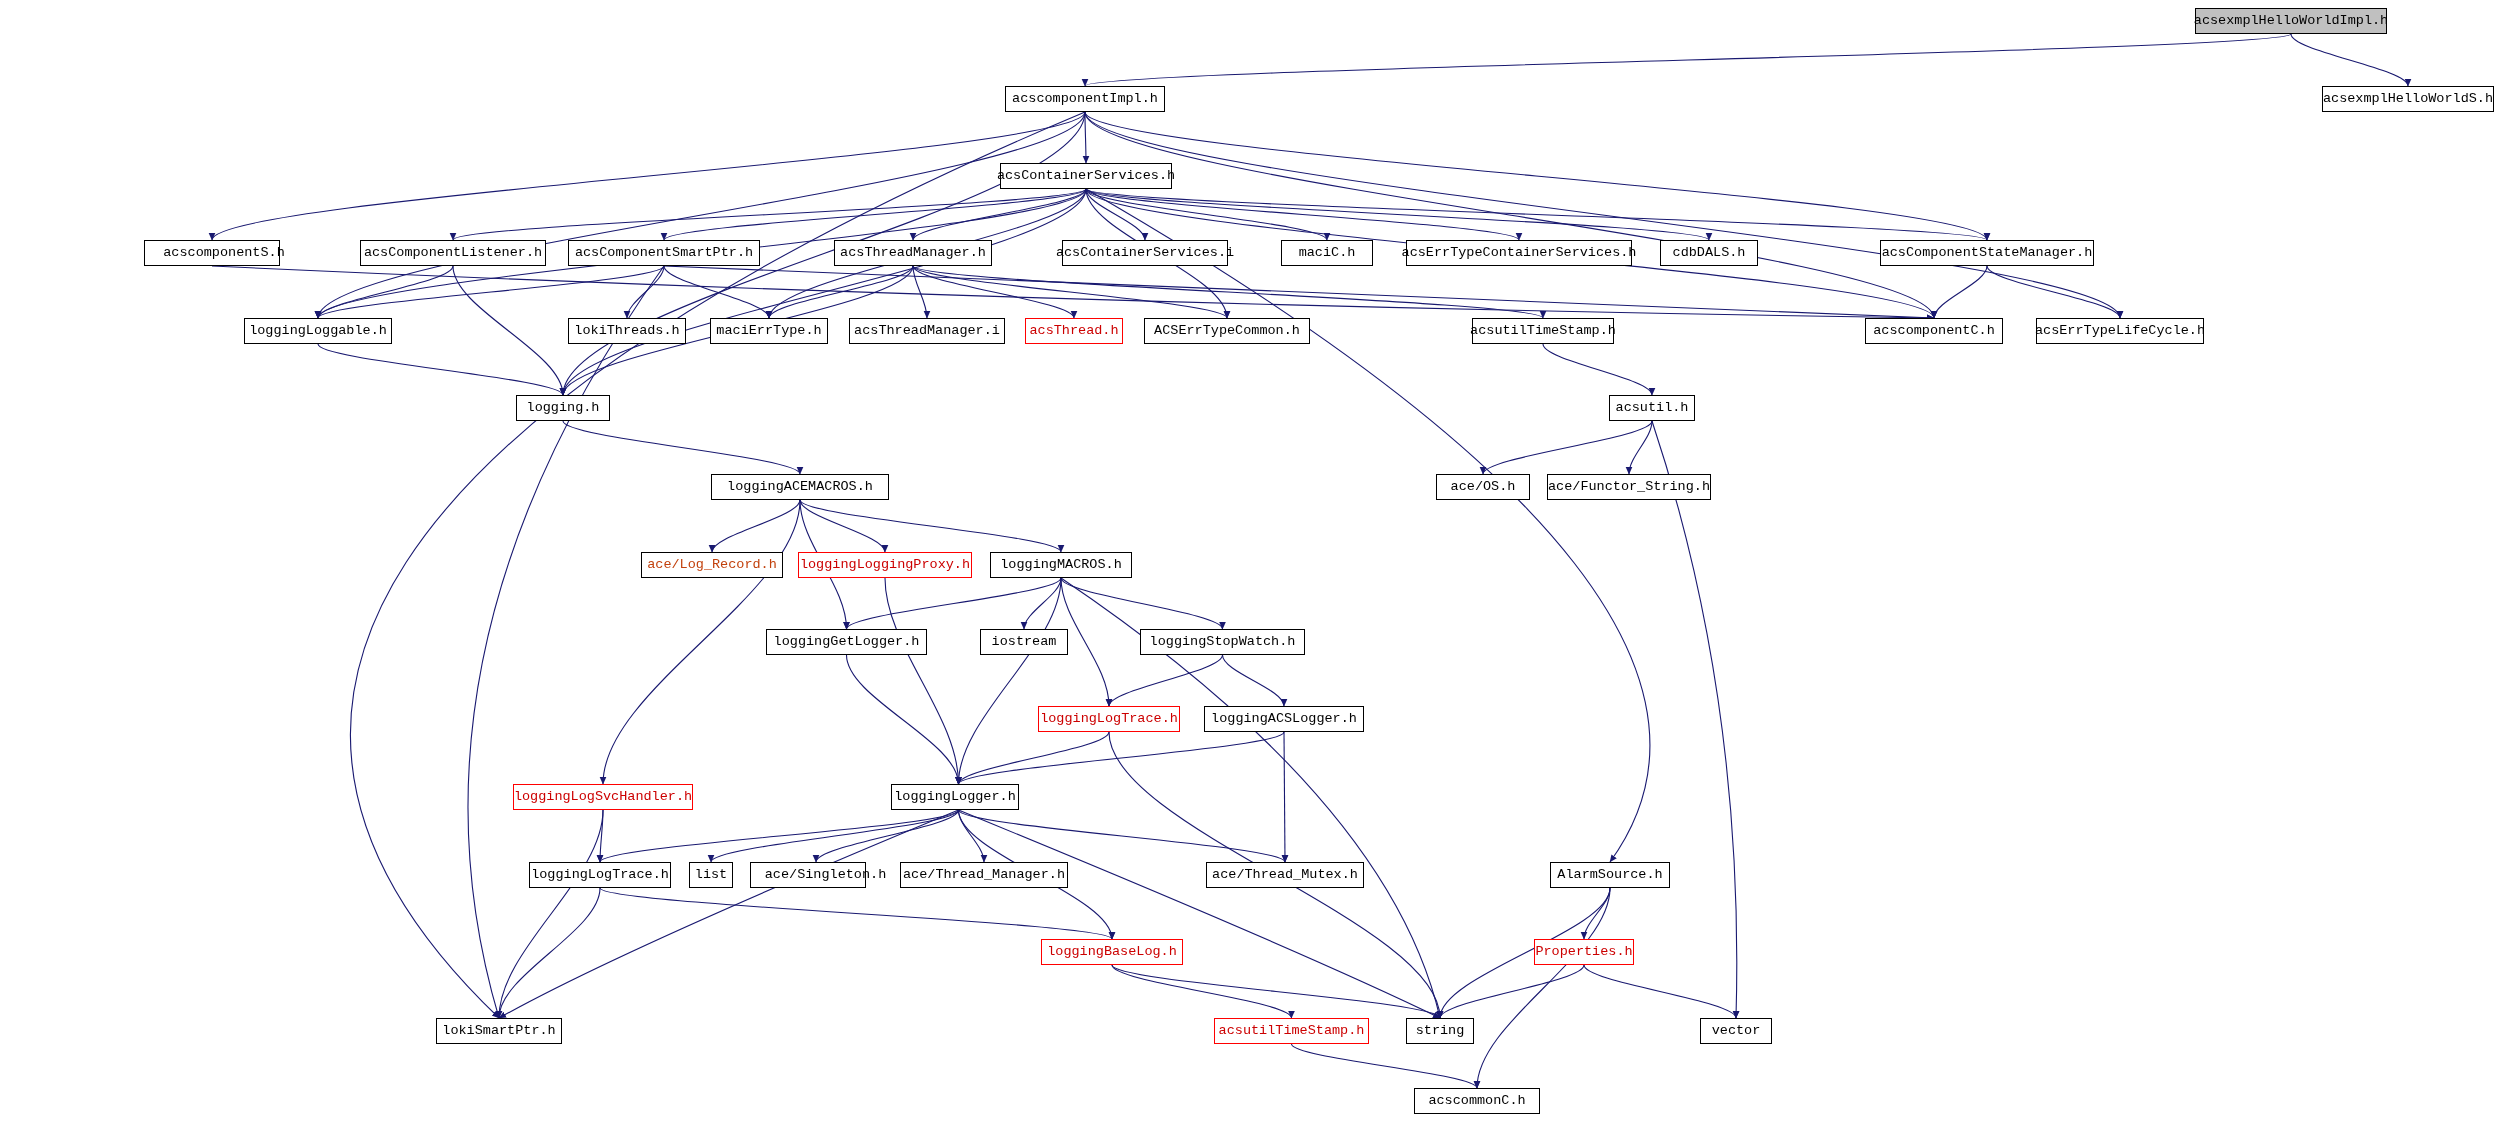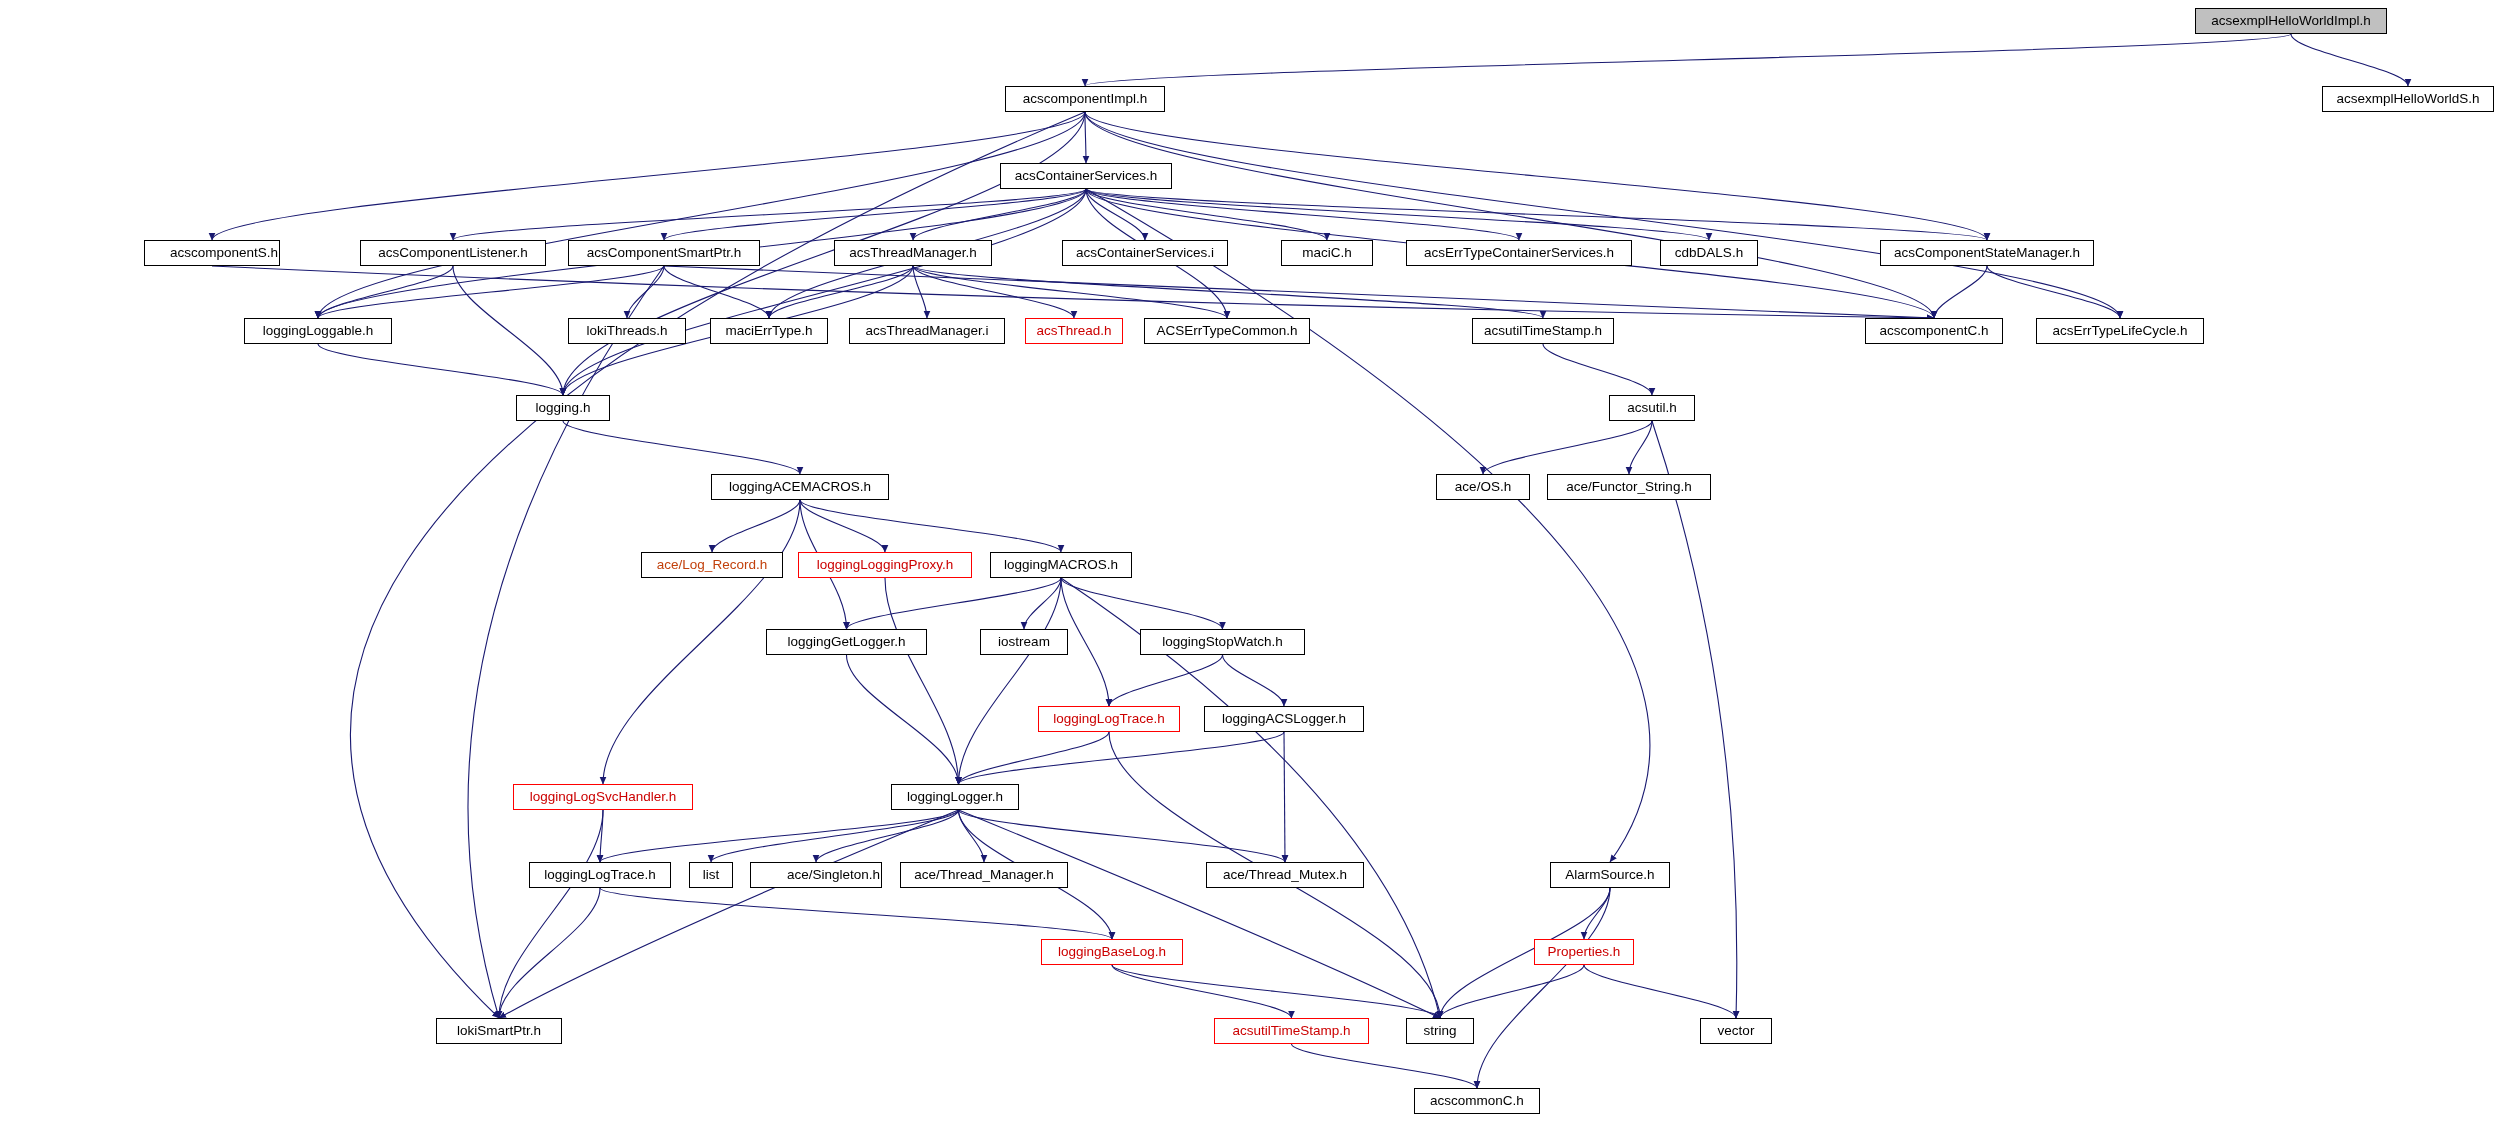--- a/index.html
+++ b/index.html
@@ -1,20 +1,20 @@
 <!DOCTYPE html>
 <html><head>
 <meta charset="utf-8">
 <style>
   html, body { margin: 0; padding: 0; background: #ffffff; }
   .canvas {
     position: relative;
     width: 2499px;
     height: 1123px;
-    font-family: Liberation Sans, sans-serif;
+    font-family: Liberation Mono, monospace;
     background: #ffffff;
     overflow: hidden;
   }
   .canvas svg { position: absolute; left: 0; top: 0; }
   #node-layer { position: absolute; left: 0; top: 0; width: 100%; height: 100%; }
   .node {
     position: absolute;
     height: 26px;
     box-sizing: border-box;
     border: 1px solid #000000;
@@ -161,21 +161,21 @@
       <div class="node" style="left: 990px; top: 552px; width: 142px; border-color: rgb(0, 0, 0); background: rgb(255, 255, 255); color: rgb(0, 0, 0);">loggingMACROS.h</div>
       <div class="node" style="left: 766px; top: 629px; width: 161px; border-color: rgb(0, 0, 0); background: rgb(255, 255, 255); color: rgb(0, 0, 0);">loggingGetLogger.h</div>
       <div class="node" style="left: 980px; top: 629px; width: 88px; border-color: rgb(0, 0, 0); background: rgb(255, 255, 255); color: rgb(0, 0, 0);">iostream</div>
       <div class="node" style="left: 1140px; top: 629px; width: 165px; border-color: rgb(0, 0, 0); background: rgb(255, 255, 255); color: rgb(0, 0, 0);">loggingStopWatch.h</div>
       <div class="node" style="left: 1038px; top: 706px; width: 142px; border-color: rgb(255, 0, 0); background: rgb(255, 255, 255); color: rgb(204, 0, 0);">loggingLogTrace.h</div>
       <div class="node" style="left: 1204px; top: 706px; width: 160px; border-color: rgb(0, 0, 0); background: rgb(255, 255, 255); color: rgb(0, 0, 0);">loggingACSLogger.h</div>
       <div class="node" style="left: 513px; top: 784px; width: 180px; border-color: rgb(255, 0, 0); background: rgb(255, 255, 255); color: rgb(204, 0, 0);">loggingLogSvcHandler.h</div>
       <div class="node" style="left: 891px; top: 784px; width: 128px; border-color: rgb(0, 0, 0); background: rgb(255, 255, 255); color: rgb(0, 0, 0);">loggingLogger.h</div>
       <div class="node" style="left: 529px; top: 862px; width: 142px; border-color: rgb(0, 0, 0); background: rgb(255, 255, 255); color: rgb(0, 0, 0);">loggingLogTrace.h</div>
       <div class="node" style="left: 689px; top: 862px; width: 44px; border-color: rgb(0, 0, 0); background: rgb(255, 255, 255); color: rgb(0, 0, 0);">list</div>
-      <div class="node" style="left: 750px; top: 862px; width: 132px; border-color: rgb(0, 0, 0); background: rgb(255, 255, 255); color: rgb(0, 0, 0); padding-left: 35px;">ace/Singleton.h</div>
+      <div class="node" style="left: 750px; top: 862px; width: 116px; border-color: rgb(0, 0, 0); background: rgb(255, 255, 255); color: rgb(0, 0, 0); padding-left: 35px;">ace/Singleton.h</div>
       <div class="node" style="left: 900px; top: 862px; width: 168px; border-color: rgb(0, 0, 0); background: rgb(255, 255, 255); color: rgb(0, 0, 0);">ace/Thread_Manager.h</div>
       <div class="node" style="left: 1206px; top: 862px; width: 158px; border-color: rgb(0, 0, 0); background: rgb(255, 255, 255); color: rgb(0, 0, 0);">ace/Thread_Mutex.h</div>
       <div class="node" style="left: 1550px; top: 862px; width: 120px; border-color: rgb(0, 0, 0); background: rgb(255, 255, 255); color: rgb(0, 0, 0);">AlarmSource.h</div>
       <div class="node" style="left: 1041px; top: 939px; width: 142px; border-color: rgb(255, 0, 0); background: rgb(255, 255, 255); color: rgb(204, 0, 0);">loggingBaseLog.h</div>
       <div class="node" style="left: 1534px; top: 939px; width: 100px; border-color: rgb(255, 0, 0); background: rgb(255, 255, 255); color: rgb(204, 0, 0);">Properties.h</div>
       <div class="node" style="left: 436px; top: 1018px; width: 126px; border-color: rgb(0, 0, 0); background: rgb(255, 255, 255); color: rgb(0, 0, 0);">lokiSmartPtr.h</div>
       <div class="node" style="left: 1214px; top: 1018px; width: 155px; border-color: rgb(255, 0, 0); background: rgb(255, 255, 255); color: rgb(204, 0, 0);">acsutilTimeStamp.h</div>
       <div class="node" style="left: 1406px; top: 1018px; width: 68px; border-color: rgb(0, 0, 0); background: rgb(255, 255, 255); color: rgb(0, 0, 0);">string</div>
       <div class="node" style="left: 1700px; top: 1018px; width: 72px; border-color: rgb(0, 0, 0); background: rgb(255, 255, 255); color: rgb(0, 0, 0);">vector</div>
       <div class="node" style="left: 1414px; top: 1088px; width: 126px; border-color: rgb(0, 0, 0); background: rgb(255, 255, 255); color: rgb(0, 0, 0);">acscommonC.h</div>

